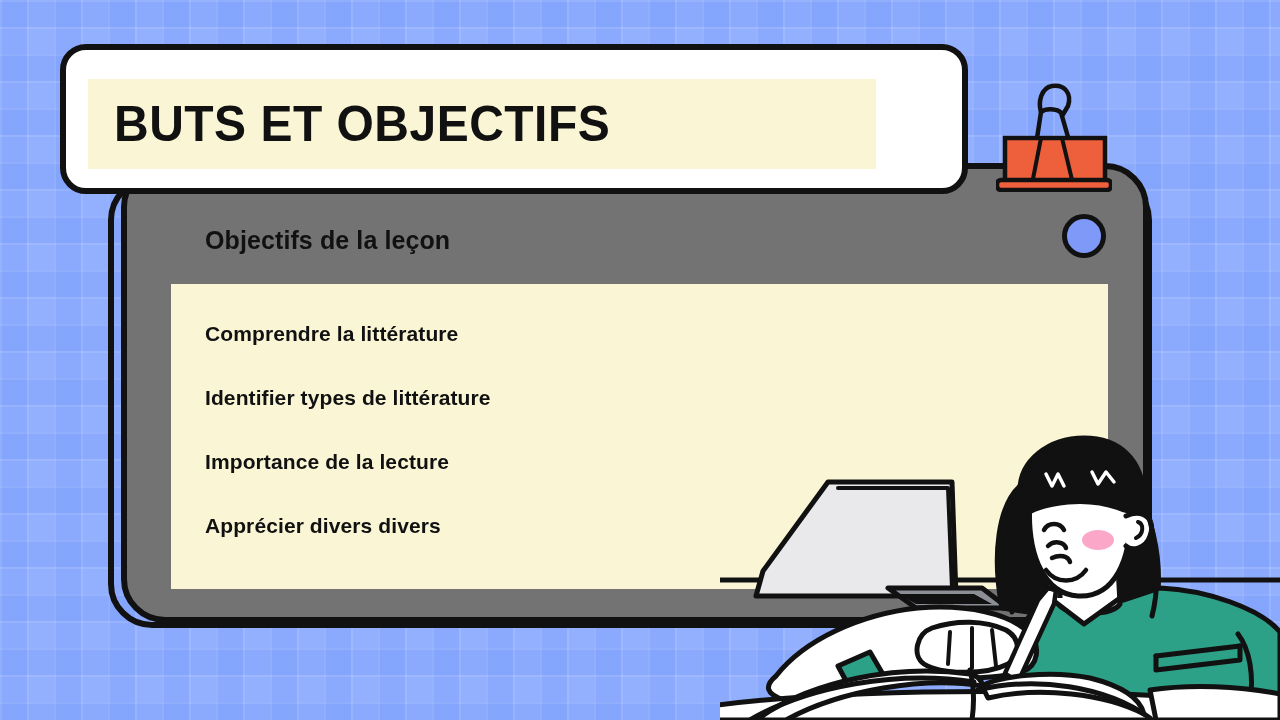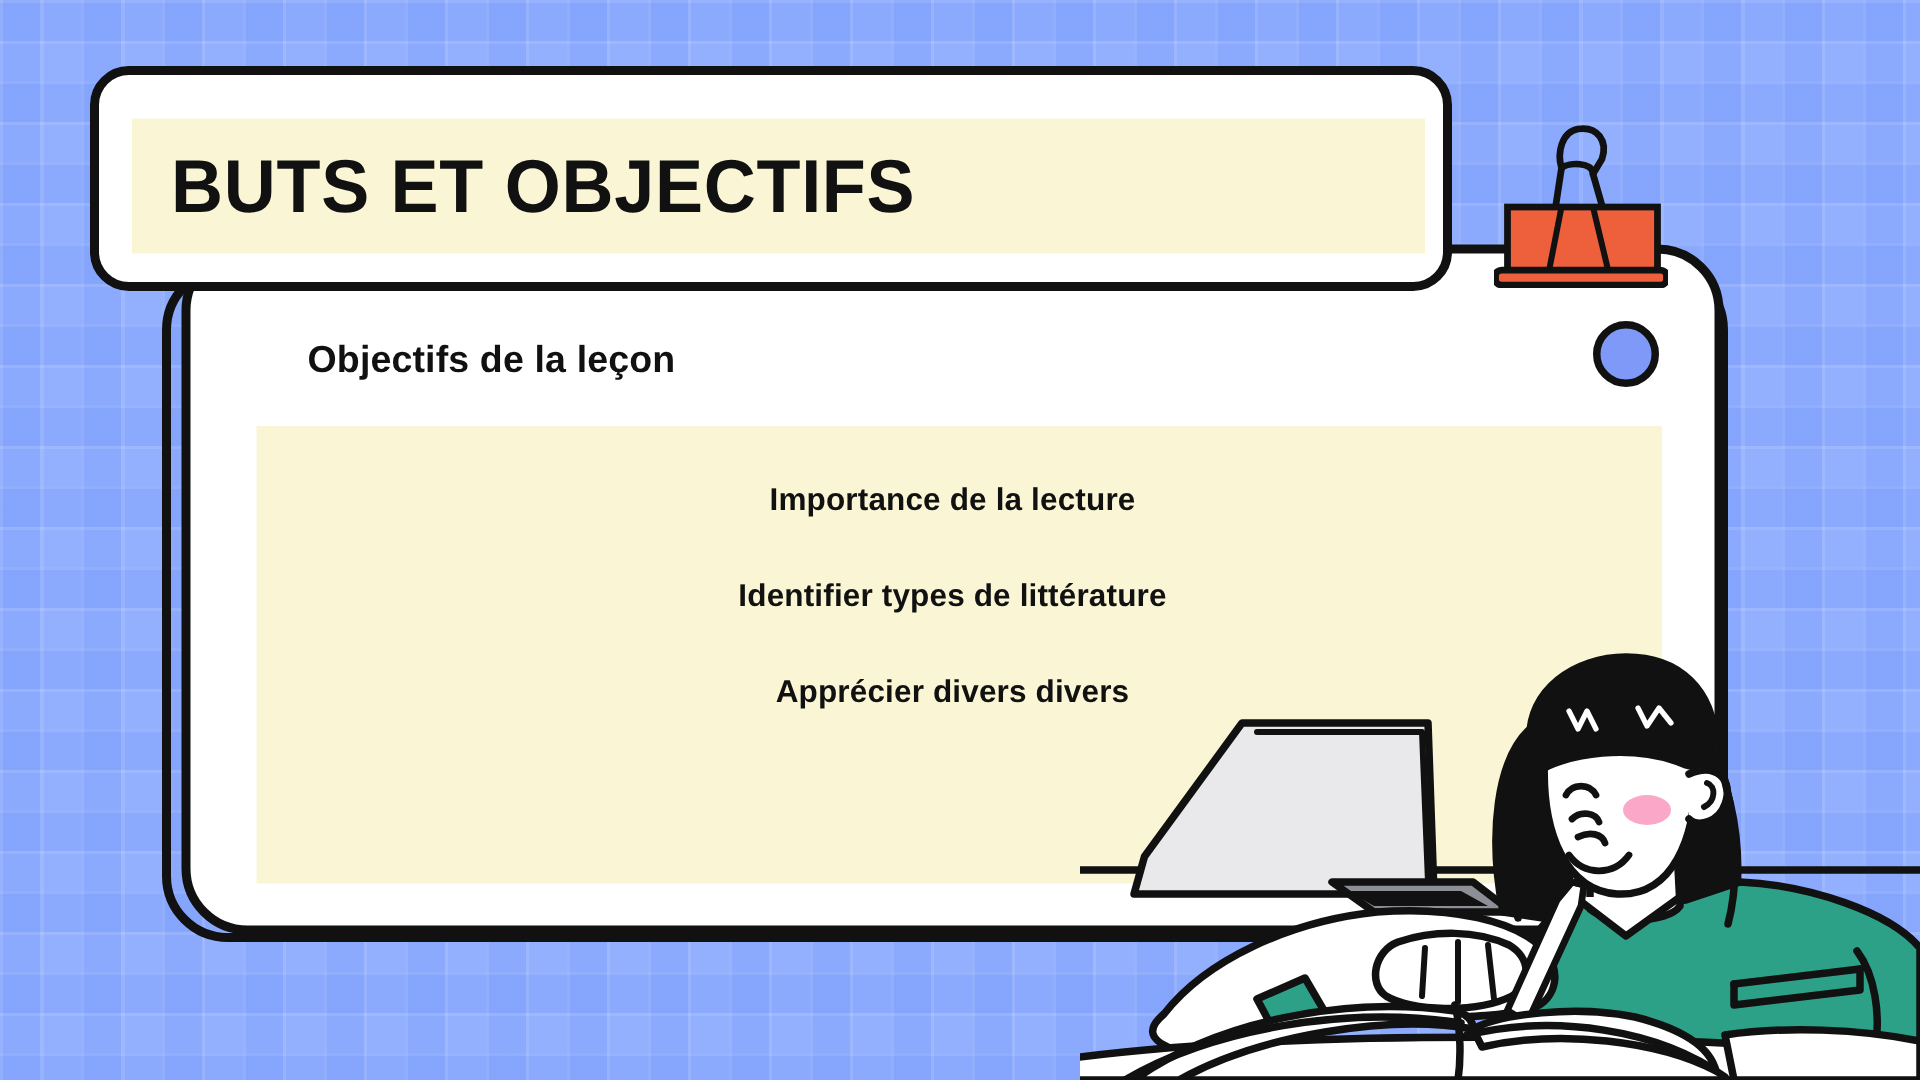--- a/index.html
+++ b/index.html
@@ -73,26 +73,25 @@
     border-radius: 44px;
     background: transparent;
     box-sizing: border-box;
   }
   .body-card {
     position: absolute;
     left: 121px;
     top: 163px;
     width: 1028px;
     height: 460px;
-    background: #ffffff;
+    background: #737373;
     border: 6px solid #111111;
     border-radius: 44px 44px 44px 44px;
     box-sizing: border-box;
     overflow: hidden;
-    text-align: center;
   }
   .body-card .subtitle {
     position: absolute;
     left: 78px;
     top: 57px;
     font-size: 25px;
     font-weight: 700;
     color: #111111;
     letter-spacing: 0.1px;
     white-space: nowrap;
@@ -147,21 +146,21 @@
     height: 150px;
     background: #FFFFFF;
     border: 6px solid #111111;
     border-radius: 26px;
     box-sizing: border-box;
   }
   .title-band {
     position: absolute;
     left: 22px;
     top: 29px;
-    width: 862px;
+    width: 788px;
     height: 90px;
     background: #FAF6D5;
     display: flex;
     align-items: center;
   }
   .title-text {
     margin-left: 26px;
     font-family: "Liberation Sans", "DejaVu Sans", sans-serif;
     font-size: 50px;
     font-weight: 700;
@@ -200,22 +199,23 @@
     <div class="plaid-lines"></div>
   </div>
 
   <div class="body-frame"></div>
 
   <div class="body-card">
     <div class="subtitle">Objectifs de la leçon</div>
 
     <div class="cream-panel">
       <ul class="obj-list">
+        <li class="obj-item">Comprendre la littérature</li>
+        <li class="obj-item">Identifier types de littérature</li>
         <li class="obj-item">Importance de la lecture</li>
-        <li class="obj-item">Identifier types de littérature</li>
         <li class="obj-item">Apprécier divers divers</li>
       </ul>
     </div>
   </div>
 
   <div class="blue-dot"></div>
 
   <div class="title-card">
     <div class="title-band">
       <div class="title-text">BUTS ET OBJECTIFS</div>

